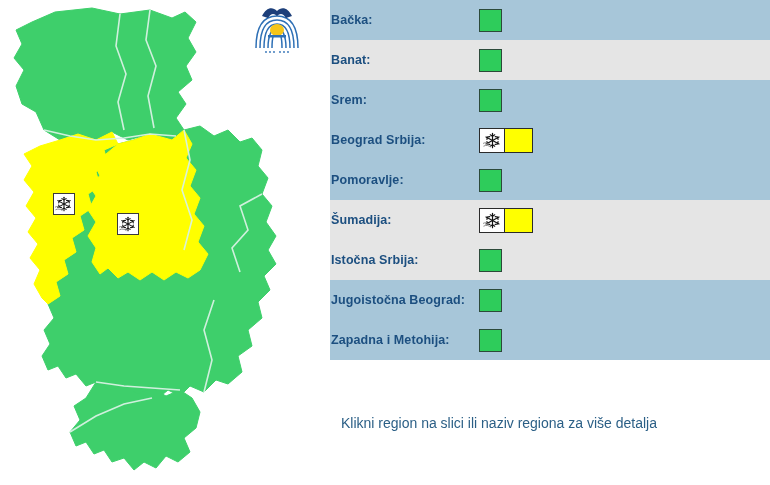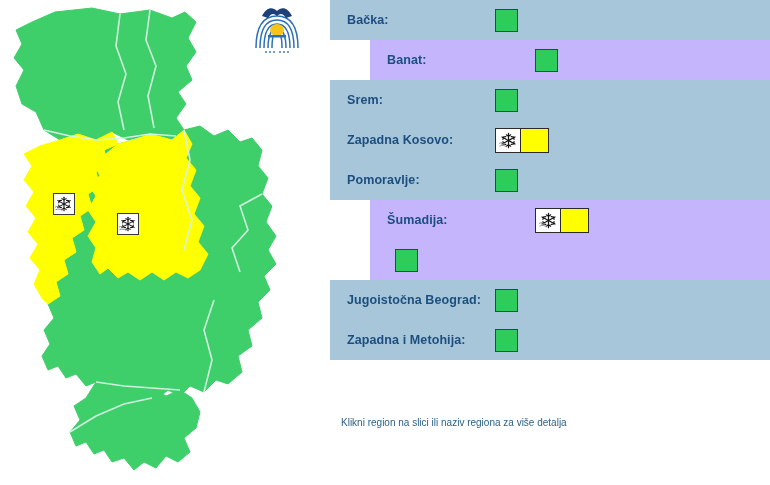--- a/index.html
+++ b/index.html
@@ -54,25 +54,25 @@
     flex: 0 0 440px;
     background: #ffffff;
     display: flex;
     flex-direction: column;
   }
   .region-row {
     position: relative;
     height: 40px;
     display: flex;
     align-items: center;
-    padding-left: 17px;
+    padding-left: 1px;
     flex: 0 0 40px;
   }
   .region-row.odd  { background: #a7c6d9; }
-  .region-row.even { background: #c4b5fd; margin-left: 40px; }
+  .region-row.even { background: #e5e5e5; }
 
   .region-label {
     color: #1c4f80;
     font-size: 12.5px;
     font-weight: bold;
     letter-spacing: 0.1px;
     width: 140px;
     flex: 0 0 140px;
     white-space: nowrap;
   }
@@ -106,21 +106,21 @@
     background: #ffff00;
   }
 
   #footer-note {
     flex: 1 1 auto;
     background: #ffffff;
     display: flex;
     align-items: center;
     padding-left: 11px;
     color: #2b5f86;
-    font-size: 10px;
+    font-size: 14px;
     white-space: nowrap;
   }
 </style>
 </head>
 <body>
 
 <div id="app">
 
   <div id="map-panel">
 
@@ -259,21 +259,21 @@
 
     <div class="region-row odd">
       <span class="region-label">Srem:</span>
       <span class="status-cell">
         <span class="swatch-green"></span>
       </span>
     </div>
 
 
     <div class="region-row odd">
-      <span class="region-label">Zapadna Kosovo:</span>
+      <span class="region-label">Beograd Srbija:</span>
       <span class="status-cell">
         <span class="warn-group">
           <span class="warn-icon">
             <svg width="19" height="19" viewBox="0 0 24 24">
               <g stroke="#111" stroke-width="1.5" stroke-linecap="round" fill="none">
                 <line x1="12" y1="3" x2="12" y2="21"></line>
                 <line x1="3.8" y1="7.5" x2="20.2" y2="16.5"></line>
                 <line x1="3.8" y1="16.5" x2="20.2" y2="7.5"></line>
                 <path d="M9.2,4.8 L12,6.6 L14.8,4.8"></path>
                 <path d="M9.2,19.2 L12,17.4 L14.8,19.2"></path>
@@ -322,20 +322,21 @@
                 <path d="M1,19 C4,17.3 7,18.3 9.5,20"></path>
               </g>
             </svg>
           </span>
           <span class="warn-color"></span>
         </span>
       </span>
     </div>
 
     <div class="region-row even">
+      <span class="region-label">Istočna Srbija:</span>
       <span class="status-cell">
         <span class="swatch-green"></span>
       </span>
     </div>
 
     <div class="region-row odd">
       <span class="region-label">Jugoistočna Beograd:</span>
       <span class="status-cell">
         <span class="swatch-green"></span>
       </span>

